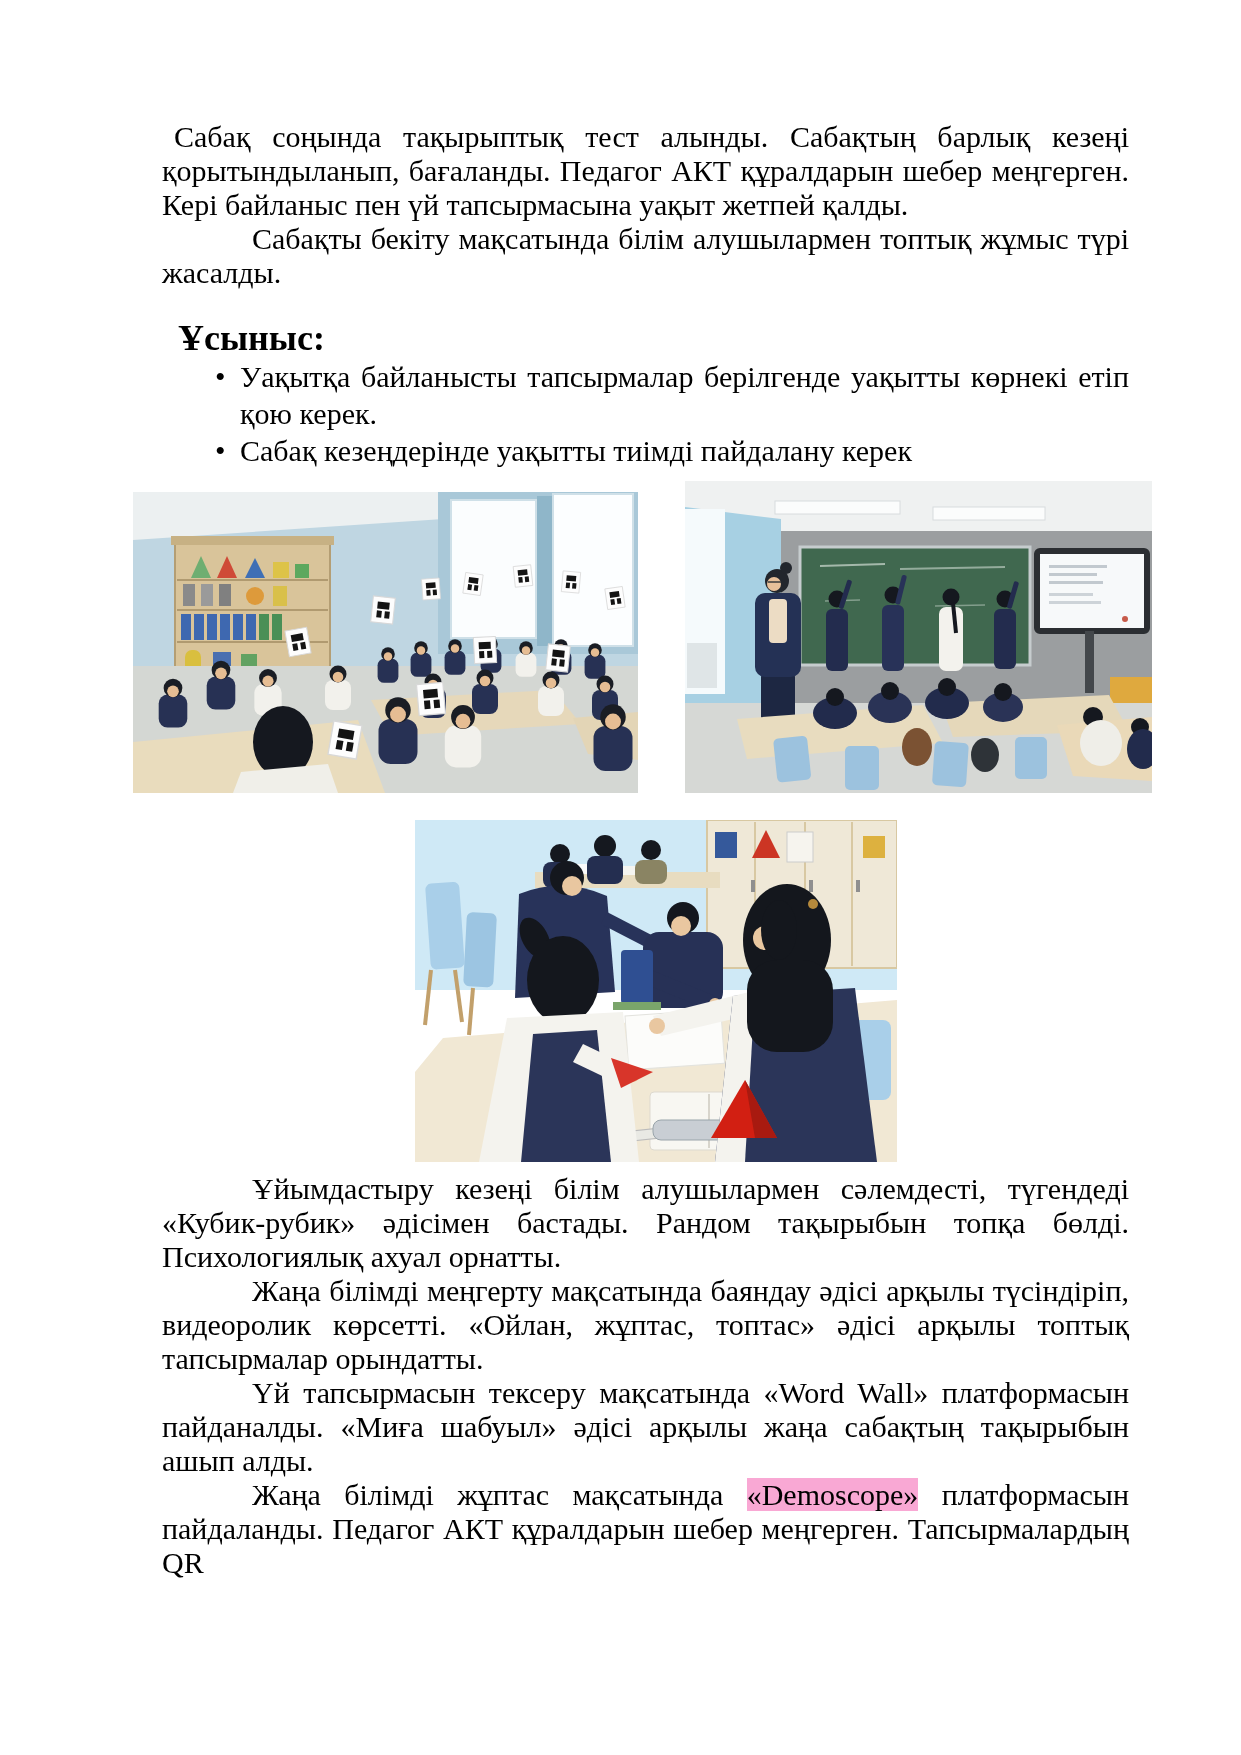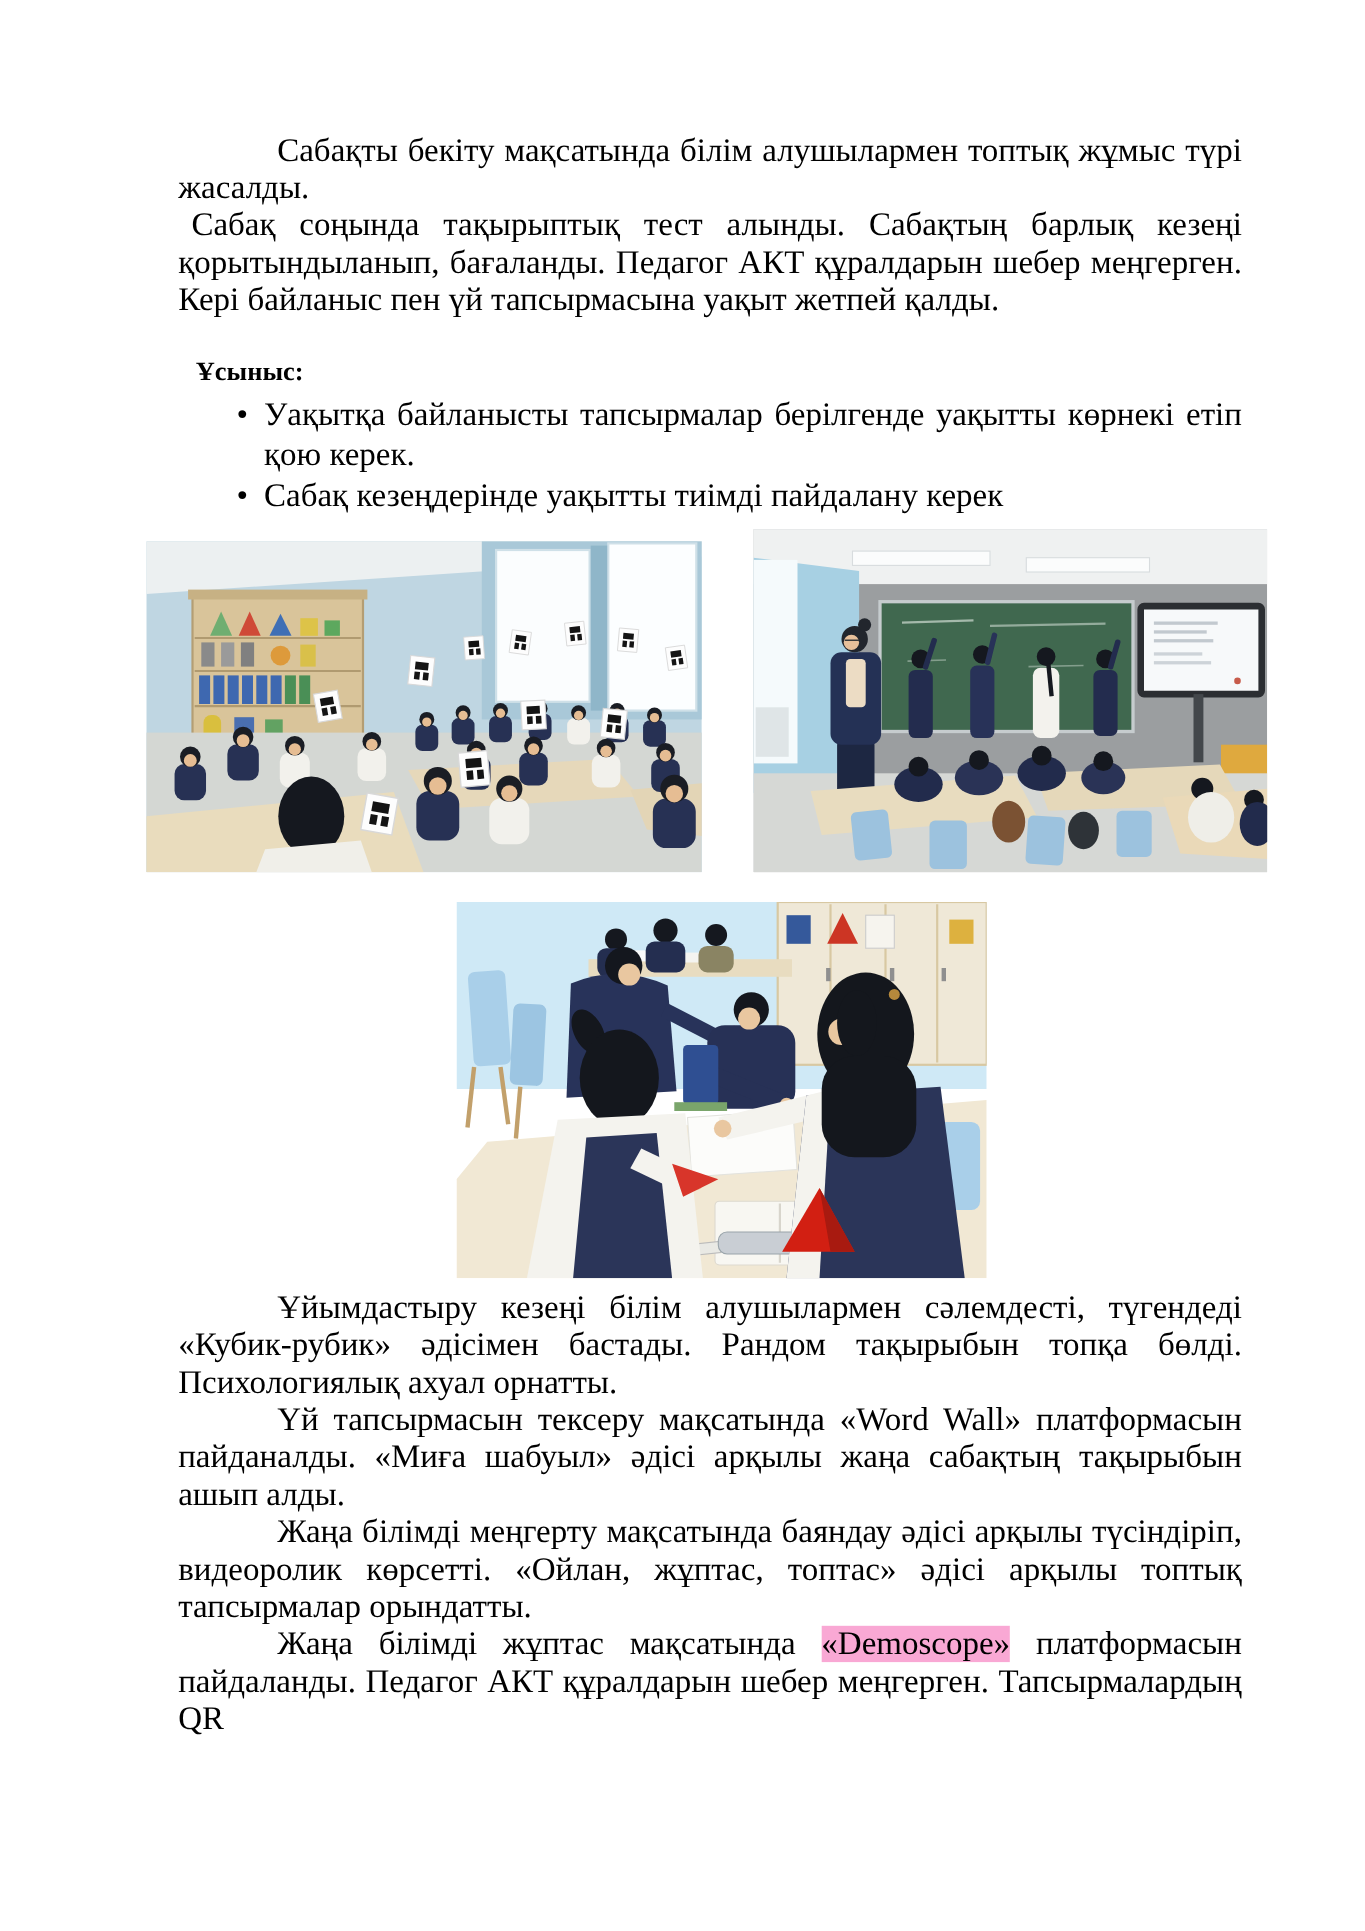--- a/index.html
+++ b/index.html
@@ -5,39 +5,39 @@
   html,body { margin:0; padding:0; background:#ffffff; }
   .page {
     position:relative; width:1241px; height:1755px; background:#ffffff;
     font-family:"Liberation Serif", serif; color:#000000; overflow:hidden;
   }
   .textblock { position:absolute; left:162px; right:112px; font-size:30px; line-height:34px; text-align:justify; }
   #top-text { top:120px; }
   #bottom-text { top:1172px; }
   .para { margin:0; text-indent:90px; }
   .para.small-indent { text-indent:12px; }
-  .heading { margin:31px 0 0 16px; font-size:24px; line-height:34px; font-weight:bold; text-align:left; }
+  .heading { margin:31px 0 0 16px; font-size:36px; line-height:34px; font-weight:bold; text-align:left; }
   .bullets { margin:3px 0 0 0; padding:0; list-style:none; }
   .bullets li { position:relative; margin-left:53px; padding-left:25px; line-height:37px; text-align:justify; }
   .bullets .marker { position:absolute; left:0; top:0; }
   .hl { background:#f9a8d4; }
   figure.photo { position:absolute; margin:0; padding:0; }
   figure.photo svg { display:block; width:100%; height:100%; }
   #photo-1 { left:133px; top:492px; width:505px; height:301px; }
   #photo-2 { left:685px; top:481px; width:467px; height:312px; }
   #photo-3 { left:415px; top:820px; width:482px; height:342px; }
 </style>
 </head>
 <body>
 
 <div class="page">
 
   <div class="textblock" id="top-text">
+    <p class="para small-indent">Сабақ соңында тақырыптық тест алынды. Сабақтың барлық кезеңі қорытындыланып, бағаланды. Педагог АКТ құралдарын шебер меңгерген. Кері байланыс пен үй тапсырмасына уақыт жетпей қалды.</p>
     <p class="para">Сабақты бекіту мақсатында білім алушылармен топтық жұмыс түрі жасалды.</p>
-    <p class="para small-indent">Сабақ соңында тақырыптық тест алынды. Сабақтың барлық кезеңі қорытындыланып, бағаланды. Педагог АКТ құралдарын шебер меңгерген. Кері байланыс пен үй тапсырмасына уақыт жетпей қалды.</p>
     <h2 class="heading">Ұсыныс:</h2>
     <ul class="bullets">
       <li>
         <span class="marker">•</span>
         <span>Уақытқа байланысты тапсырмалар берілгенде уақытты көрнекі етіп қою керек.</span>
       </li>
       <li>
         <span class="marker">•</span>
         <span>Сабақ кезеңдерінде уақытты тиімді пайдалану керек</span>
       </li>
@@ -315,18 +315,18 @@
       </g>
       <g>
         <polygon points="296,318 362,318 330,260" fill="#d21f12"></polygon>
         <polygon points="330,260 362,318 340,318" fill="#a81a10"></polygon>
       </g>
     </svg>
   </figure>
 
   <div class="textblock" id="bottom-text">
     <p class="para">Ұйымдастыру кезеңі білім алушылармен сәлемдесті, түгендеді «Кубик-рубик» әдісімен бастады. Рандом тақырыбын топқа бөлді. Психологиялық ахуал орнатты.</p>
+    <p class="para">Жаңа білімді меңгерту мақсатында баяндау әдісі арқылы түсіндіріп, видеоролик көрсетті. «Ойлан, жұптас, топтас» әдісі арқылы топтық тапсырмалар орындатты.</p>
     <p class="para">Үй тапсырмасын тексеру мақсатында «Word Wall» платформасын пайданалды. «Миға шабуыл» әдісі арқылы жаңа сабақтың тақырыбын ашып алды.</p>
-    <p class="para">Жаңа білімді меңгерту мақсатында баяндау әдісі арқылы түсіндіріп, видеоролик көрсетті. «Ойлан, жұптас, топтас» әдісі арқылы топтық тапсырмалар орындатты.</p>
     <p class="para"><span>Жаңа білімді жұптас мақсатында </span><mark class="hl">«Demoscope»</mark><span> платформасын пайдаланды. Педагог АКТ құралдарын шебер меңгерген. Тапсырмалардың QR</span></p>
   </div>
 
 </div>
 
 </body></html>

